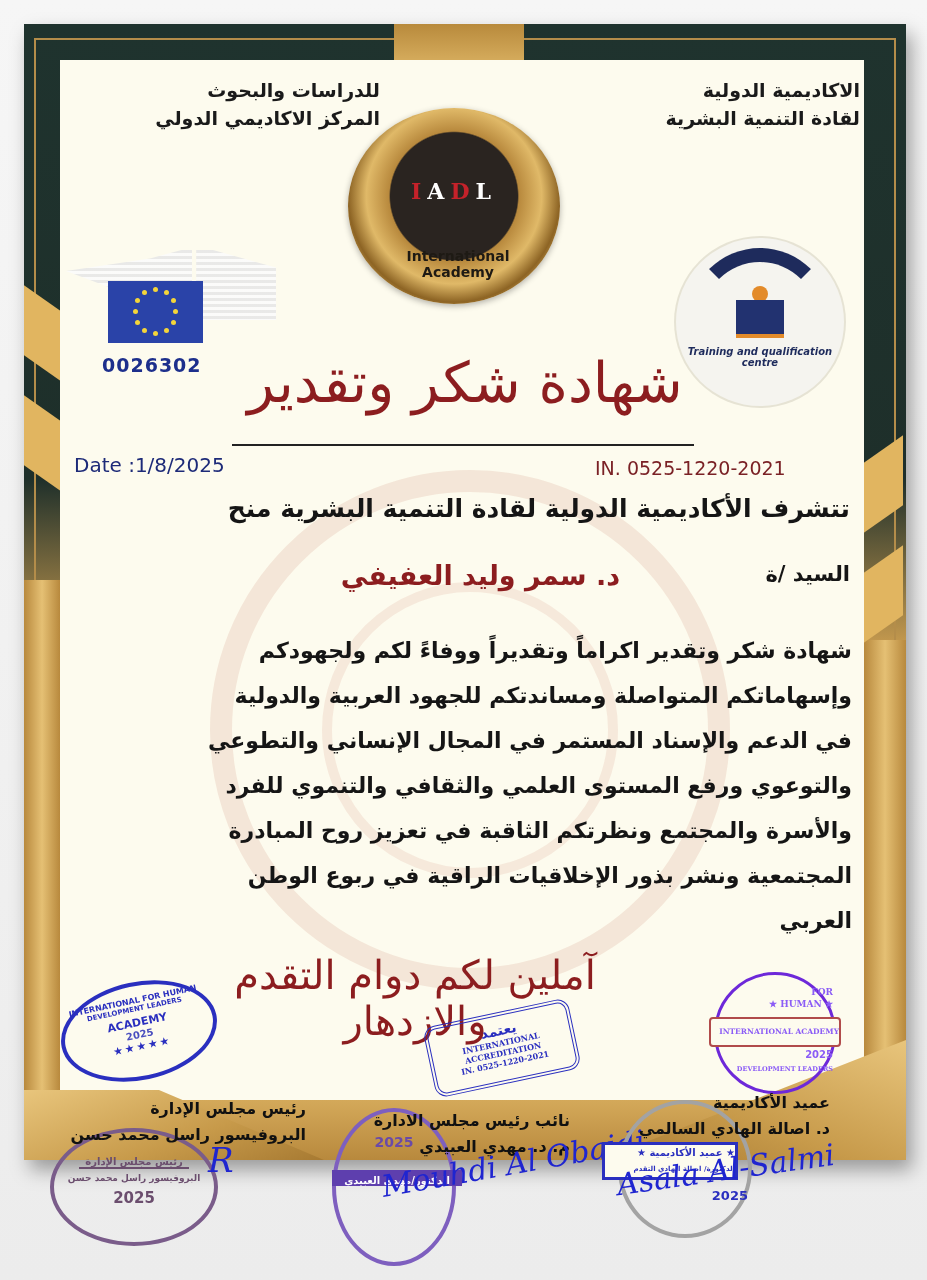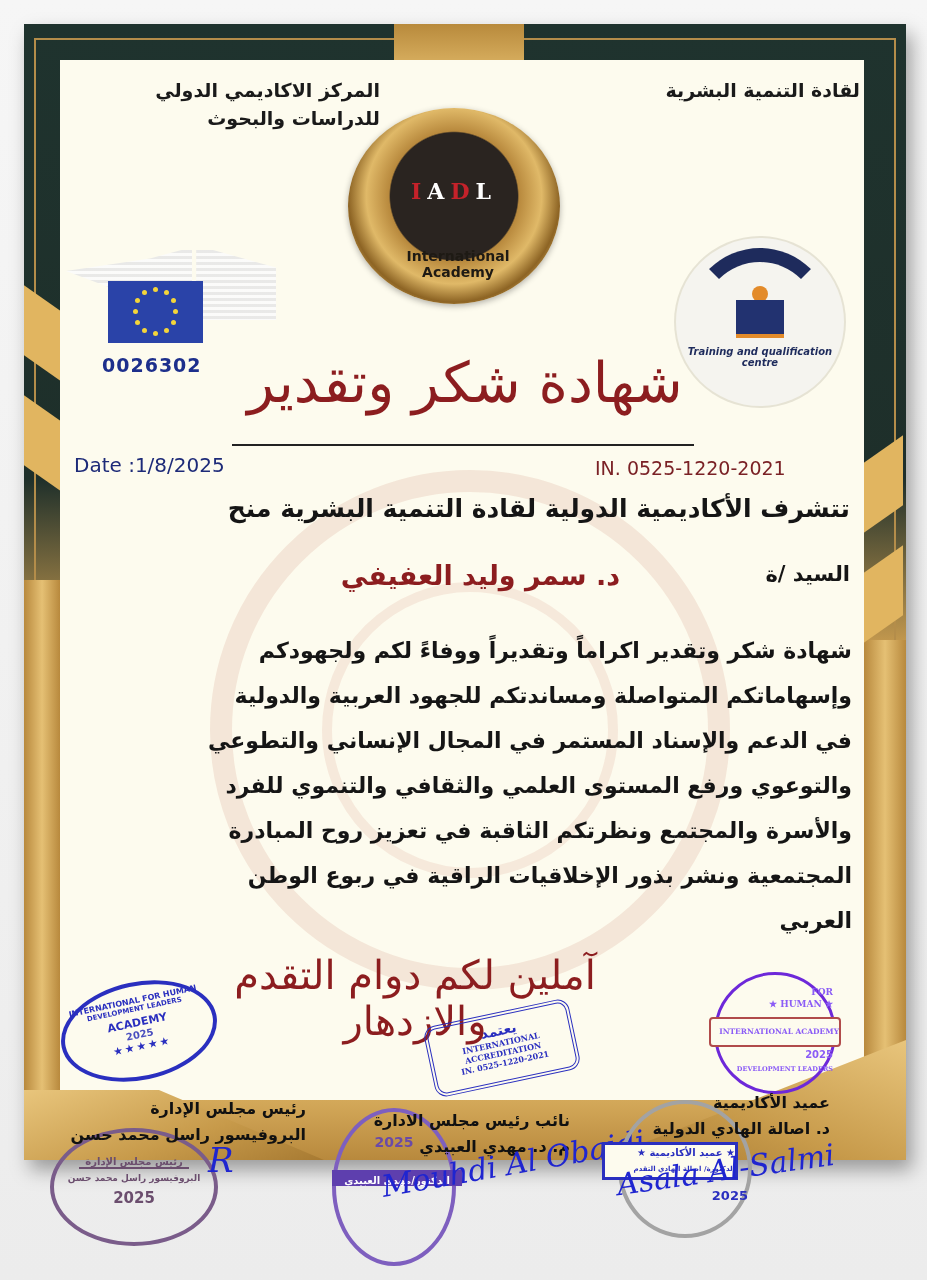--- a/index.html
+++ b/index.html
@@ -228,24 +228,25 @@
 <div class="gold-ribbon-top"></div>
 <div class="gold-bottom"></div>
 
 <div class="paper"></div>
 <div class="gold-corner-bl"></div>
 <div class="gold-corner-br"></div>
 
 <div class="watermark"></div>
 
 <div class="hdr left">
+  <div>للدراسات والبحوث</div>
   <div>المركز الاكاديمي الدولي</div>
-  <div>للدراسات والبحوث</div>
 </div>
 <div class="hdr right">
+  <div>الاكاديمية الدولية</div>
   <div>لقادة التنمية البشرية</div>
 </div>
 
 <div class="seal-main">
   <div class="letters">
     <span>I</span><span>A</span><span>D</span><span>L</span>
   </div>
   <div class="ring">International Academy</div>
 </div>
 
@@ -340,15 +341,15 @@
 
 <div class="seal-blue">
   <div class="band">
     <div>★ عميد الأكاديمية ★</div>
     <div style="font-size:7px">الدكتورة/ اصالة الهادي التقدم</div>
   </div>
   <div class="yr">2025</div>
 </div>
 <div class="sig-block sig-3">
   <div>عميد الأكاديمية</div>
-  <div>د. اصالة الهادي الدولية</div>
+  <div>د. اصالة الهادي السالمي</div>
 </div>
 <div class="signature sig-salmi">Asala Al-Salmi</div>
 
 </body></html>

